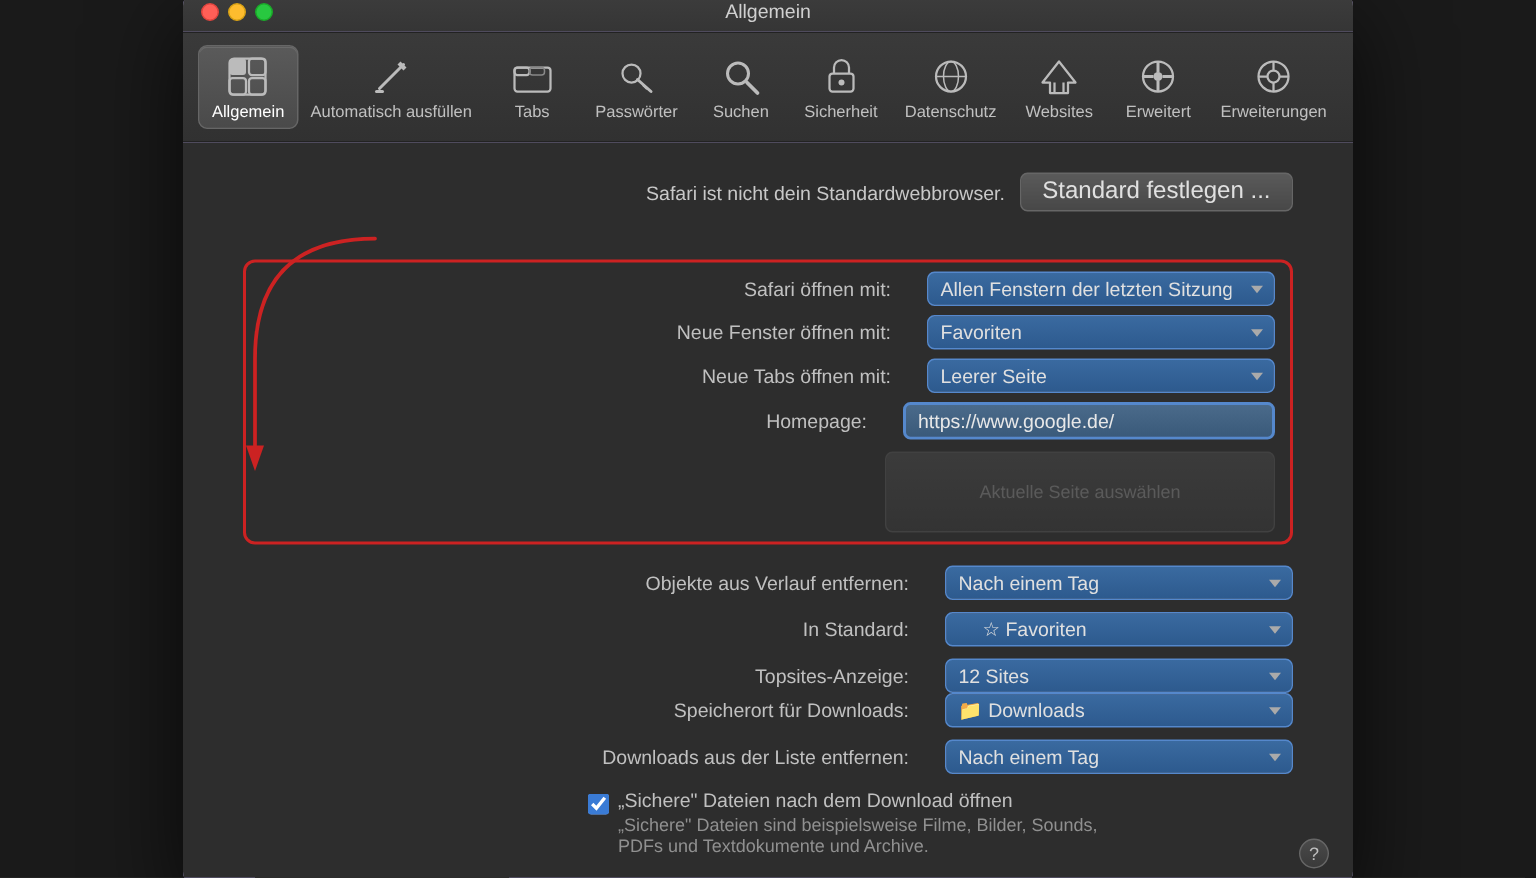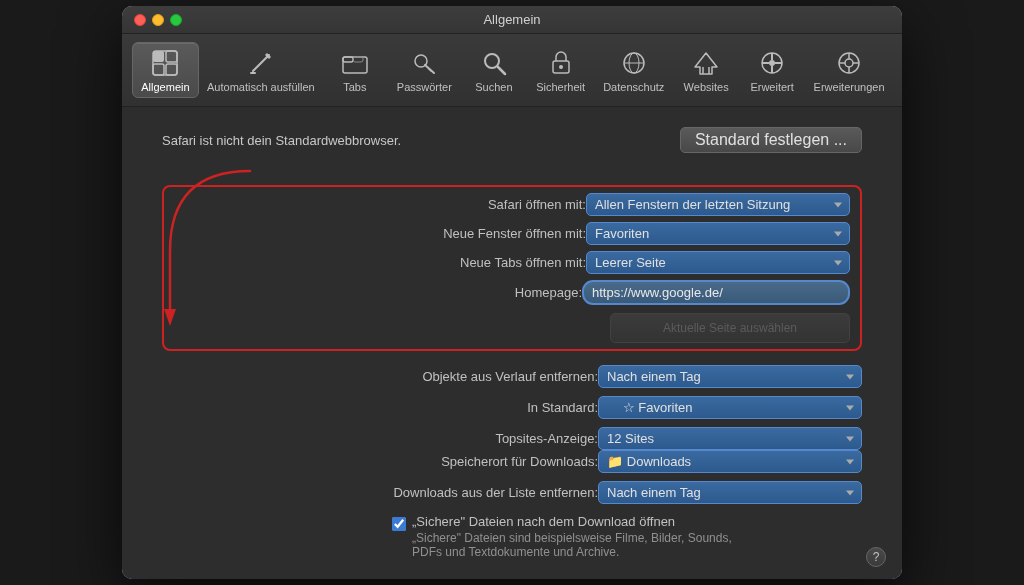--- a/index.html
+++ b/index.html
@@ -109,21 +109,21 @@
     .content {
       background: #2d2d2d;
       padding: 20px 40px 20px 40px;
       color: #d0d0d0;
     }
 
     
     .std-browser-row {
       display: flex;
       align-items: center;
-      justify-content: space-between;
+      justify-content: flex-end;
       margin-bottom: 32px;
       gap: 10px;
     }
 
     .std-browser-text {
       font-size: 13px;
       color: #c8c8c8;
     }
 
     .std-browser-btn {
@@ -144,33 +144,33 @@
       margin-bottom: 12px;
       display: flex;
       flex-direction: column;
       gap: 6px;
     }
 
     .form-row {
       display: flex;
       align-items: center;
       justify-content: flex-end;
-      gap: 0;
+      gap: 24px;
     }
 
     .form-label {
       color: #c0c0c0;
       font-size: 13px;
       text-align: right;
       min-width: 200px;
     }
 
     .select-wrapper {
       position: relative;
-      width: 264px;
+      width: 232px;
     }
 
     .select-wrapper select {
       background: linear-gradient(180deg, #4a4a4a 0%, #3d3d3d 100%);
       border: 1px solid #666;
       border-radius: 5px;
       color: #e0e0e0;
       padding: 3px 28px 3px 8px;
       font-size: 13px;
       width: 100%;
@@ -201,27 +201,27 @@
       font-size: 13px;
       width: 240px;
       outline: none;
     }
 
     .current-page-btn {
       background: linear-gradient(180deg, #4a4a4a 0%, #3a3a3a 100%);
       border: 1px solid #555;
       border-radius: 5px;
       color: #888;
-      padding: 7px 14px;
+      padding: 19px 14px;
       font-size: 12px;
       cursor: not-allowed;
       display: block;
       margin-left: auto;
       margin-right: 0;
-      width: 240px;
+      width: 260px;
       text-align: center;
       margin-top: 2px;
     }
 
     
     .normal-section {
       margin-top: 14px;
       display: flex;
       flex-direction: column;
       gap: 8px;
@@ -481,21 +481,21 @@
           <select>
             <option>Leerer Seite</option>
             <option>Favoriten</option>
             <option>Startseite</option>
           </select>
         </div>
       </div>
 
       <div class="form-row">
         <span class="form-label">Homepage:</span>
-        <input type="text" class="homepage-input" value="https://www.google.de/" style="width: 268px; border-radius: 11px;">
+        <input type="text" class="homepage-input" value="https://www.google.de/" style="width: 248px;">
       </div>
 
       <div class="form-row">
         <span class="form-label"></span>
         <button class="current-page-btn" style="cursor:default; opacity:0.5;">Aktuelle Seite auswählen</button>
       </div>
 
     </div>
 
     <div class="normal-section">

